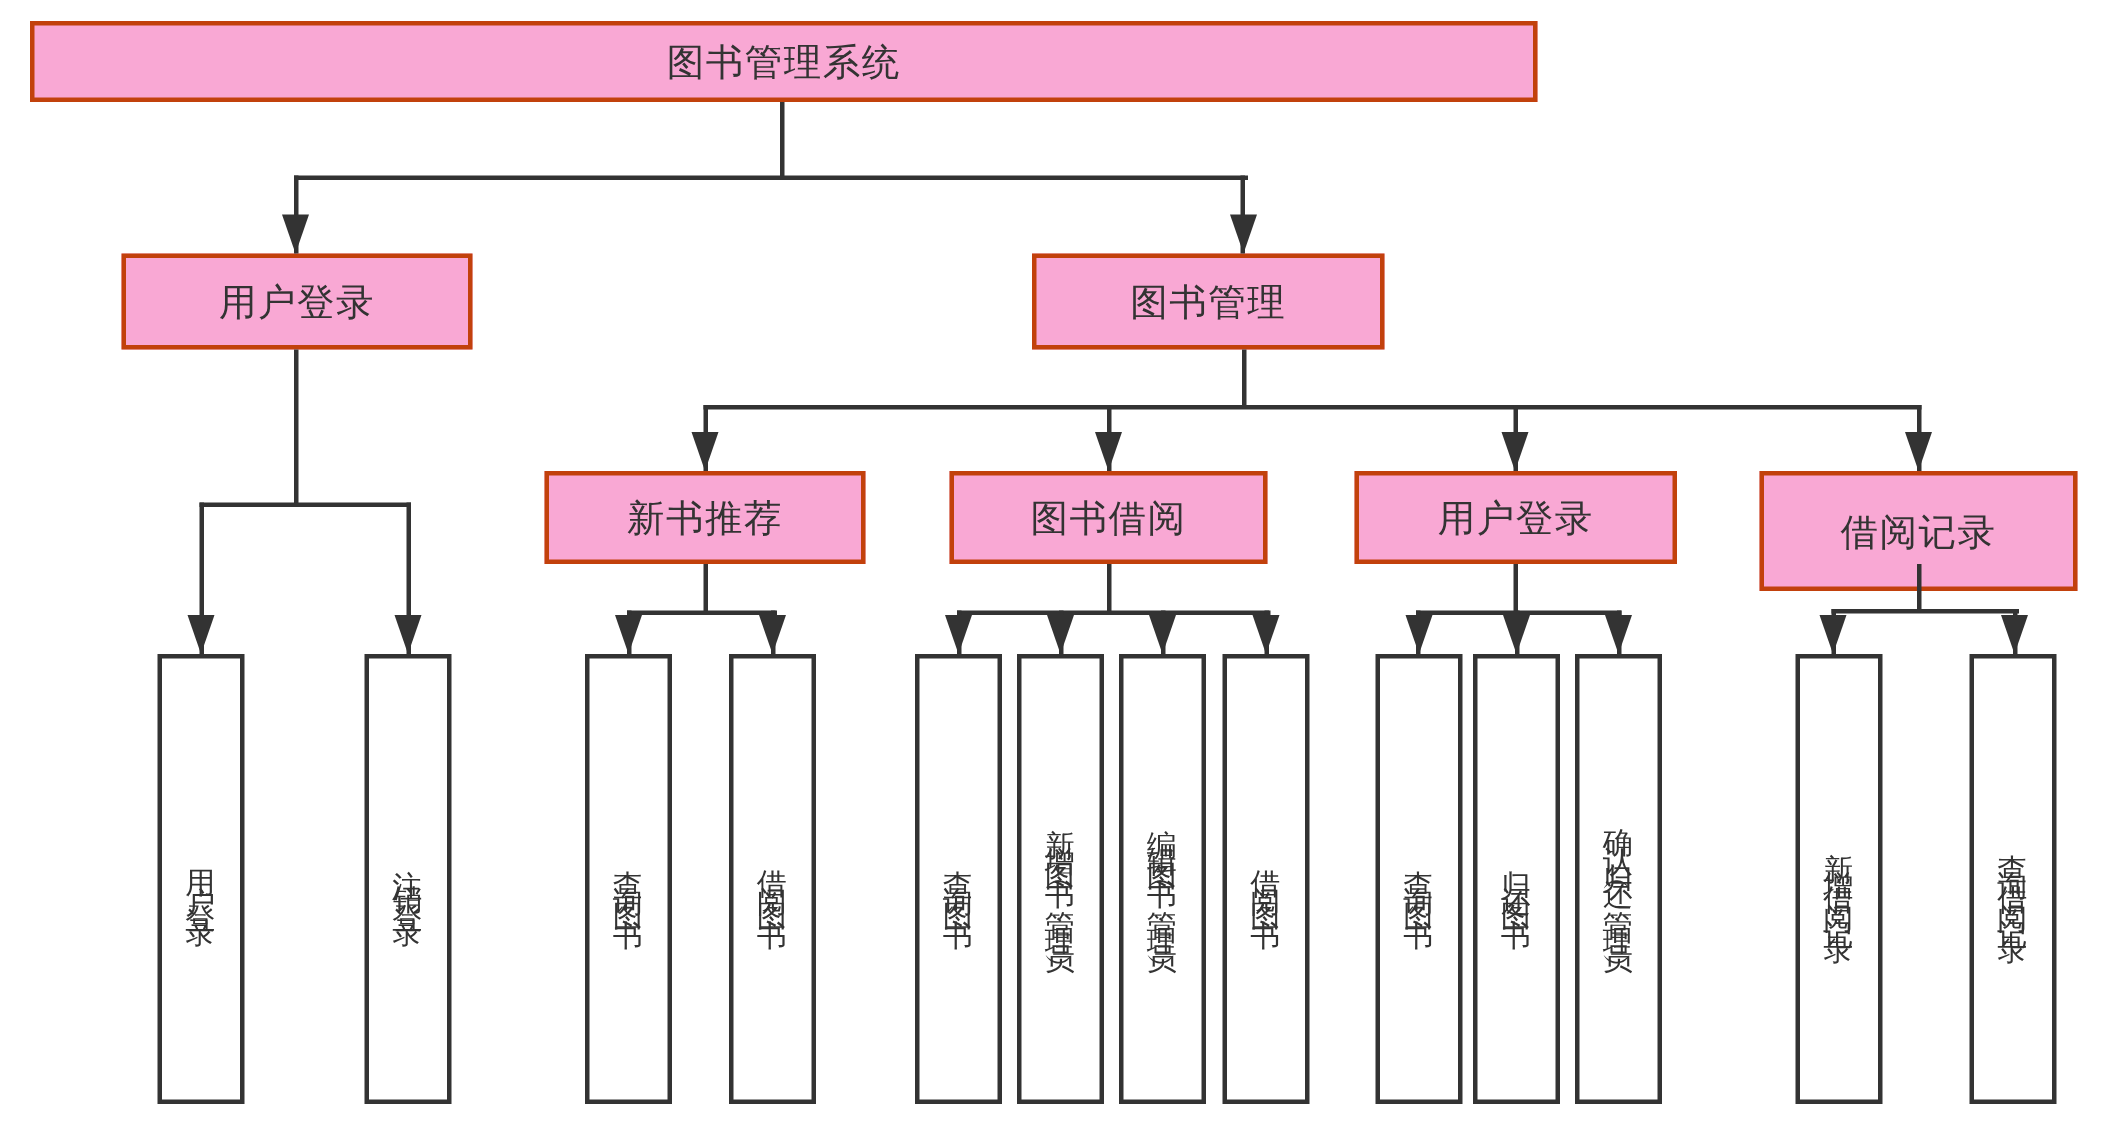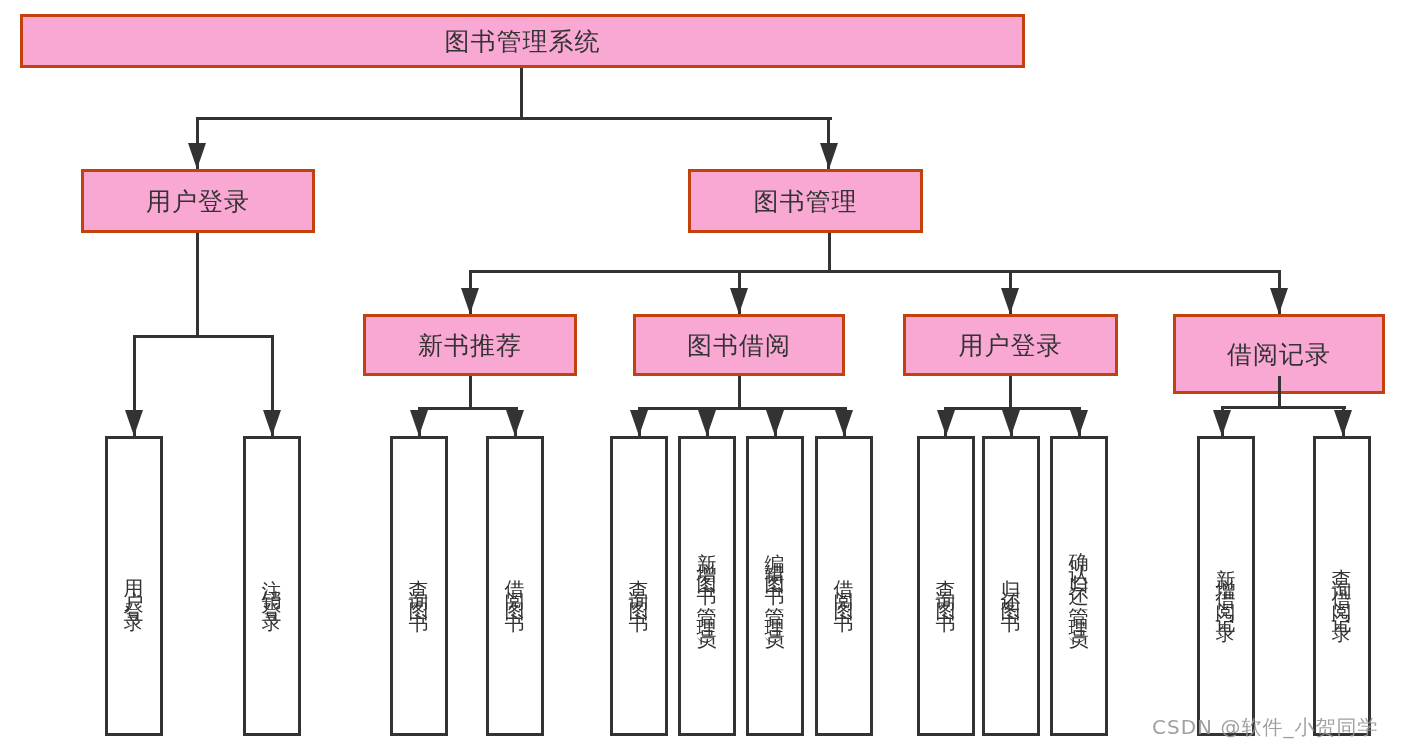--- a/index.html
+++ b/index.html
@@ -120,15 +120,14 @@
   <div class="line" style="left:1078px;top:407px;width:3px;height:29px;"></div>
   <div class="tri" style="left:1070px;top:410px;"></div>
 
   <div class="line" style="left:1278px;top:376px;width:3px;height:32px;"></div>
   <div class="line" style="left:1221px;top:406px;width:125px;height:3px;"></div>
   <div class="line" style="left:1221px;top:406px;width:3px;height:30px;"></div>
   <div class="tri" style="left:1213px;top:410px;"></div>
   <div class="line" style="left:1342px;top:406px;width:3px;height:30px;"></div>
   <div class="tri" style="left:1334px;top:410px;"></div>
 
-  <div class="watermark">CSDN @软件_小贺同学</div>
 
 </div>
 
 </body></html>

